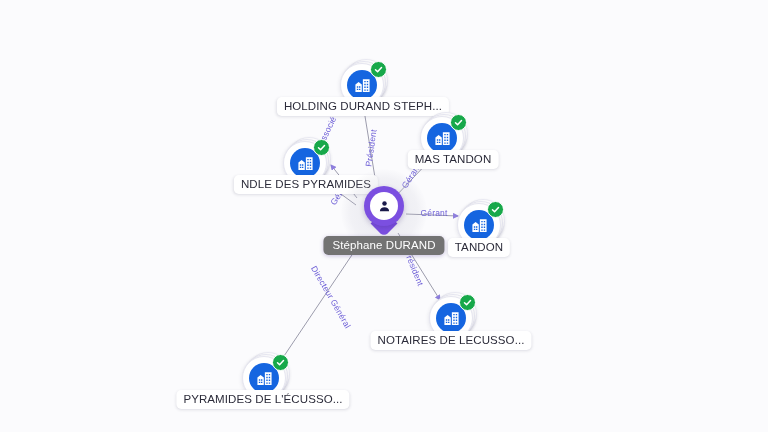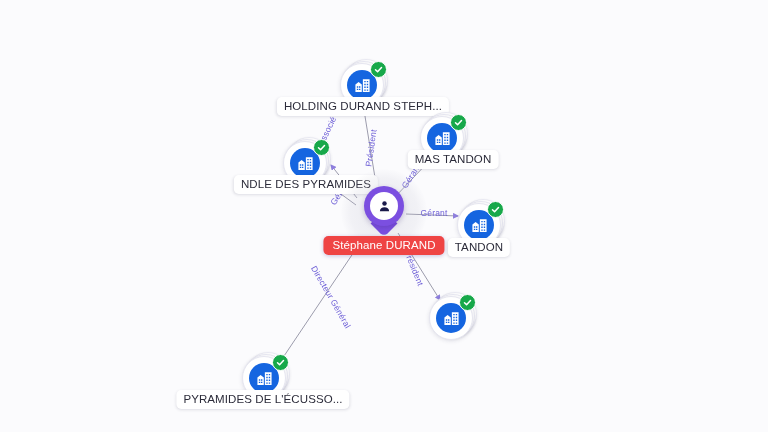--- a/index.html
+++ b/index.html
@@ -122,21 +122,21 @@
     background: #ffffff;
     display: flex; align-items: center; justify-content: center;
     z-index: 3;
   }
   .pin-inner svg { display: block; }
 
   #center-label {
     position: absolute;
     left: 384px; top: 236px;
     transform: translateX(-50%);
-    background: #ef4444;
+    background: #737373;
     color: #ffffff;
     border-radius: 5px;
     padding: 3px 9px 4px 9px;
     font-size: 11.5px;
     white-space: nowrap;
     box-shadow: 0 1px 4px rgba(70,40,140,.28);
     letter-spacing: .1px;
     z-index: 6;
   }
 
@@ -272,20 +272,21 @@
           <path d="M12.5 21H22V3h-9.5v18zm2-15.5h2v2h-2v-2zm3.5 0h2v2h-2v-2zm-3.5 4h2v2h-2v-2zm3.5 0h2v2h-2v-2zm-3.5 4h2v2h-2v-2zm3.5 0h2v2h-2v-2zm-3.5 4h2v2h-2v-2zm3.5 0h2v2h-2v-2z"></path>
         </svg>
       </div>
     </div>
     <div class="verified-badge">
       <svg width="9" height="9" viewBox="0 0 24 24" fill="none" stroke="#ffffff" stroke-width="4" stroke-linecap="round" stroke-linejoin="round">
         <path d="M4 12.5 L9.5 18 L20 6.5"></path>
       </svg>
     </div>
   </div>
+  <div class="node-caption" style="left:451px; top:331px;">NOTAIRES DE LECUSSO...</div>
 
   <div class="company-node" style="left:265px; top:375px;">
     <div class="stack-back"></div>
     <div class="stack-mid"></div>
     <div class="stack-front">
       <div class="icon-disc">
         <svg width="17" height="17" viewBox="0 0 24 24" fill="#ffffff">
           <path d="M2 21h9V10.5L6.5 7 2 10.5V21zm2-8h2v2H4v-2zm3 0h2v2H7v-2zM4 16.5h2v2H4v-2zm3 0h2v2H7v-2z"></path>
           <path d="M12.5 21H22V3h-9.5v18zm2-15.5h2v2h-2v-2zm3.5 0h2v2h-2v-2zm-3.5 4h2v2h-2v-2zm3.5 0h2v2h-2v-2zm-3.5 4h2v2h-2v-2zm3.5 0h2v2h-2v-2zm-3.5 4h2v2h-2v-2zm3.5 0h2v2h-2v-2z"></path>
         </svg>

